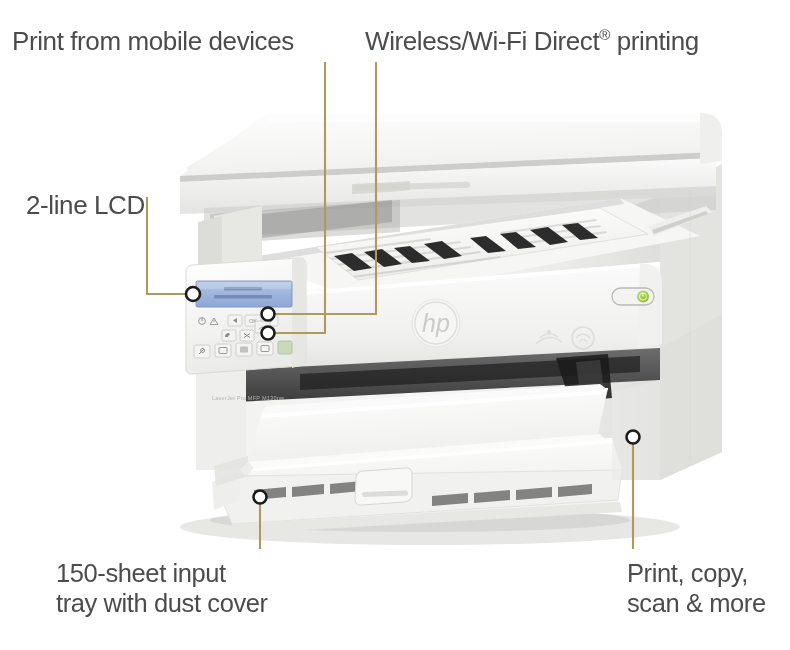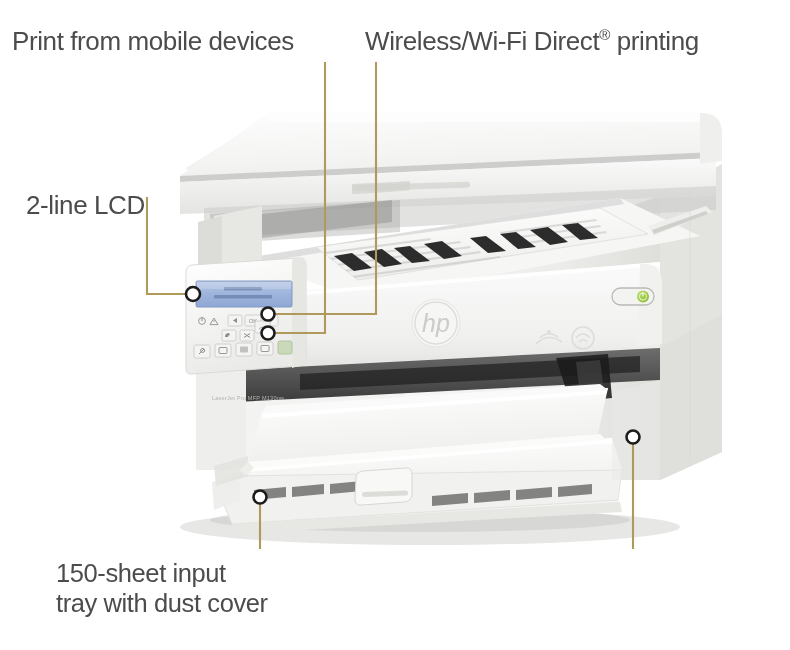--- a/index.html
+++ b/index.html
@@ -357,14 +357,16 @@
 
   <div class="callout-label size-lg ta-left" style="left:365px; top:26px;"><span>Wireless/Wi-Fi Direct</span><sup>®</sup><span> printing</span></div>
 
   <div class="callout-label size-lg ta-left" style="left:12px; top:26px;">Print from mobile devices</div>
 
   <div class="callout-label size-lg ta-left" style="left:26px; top:190px;">2-line LCD</div>
 
   <div class="callout-label size-md ta-left" style="left:56px; top:558px;">150-sheet input
 tray with dust cover</div>
 
+  <div class="callout-label size-md ta-left" style="left:627px; top:558px;">Print, copy,
+scan &amp; more</div>
 
 </div>
 
 </body></html>

